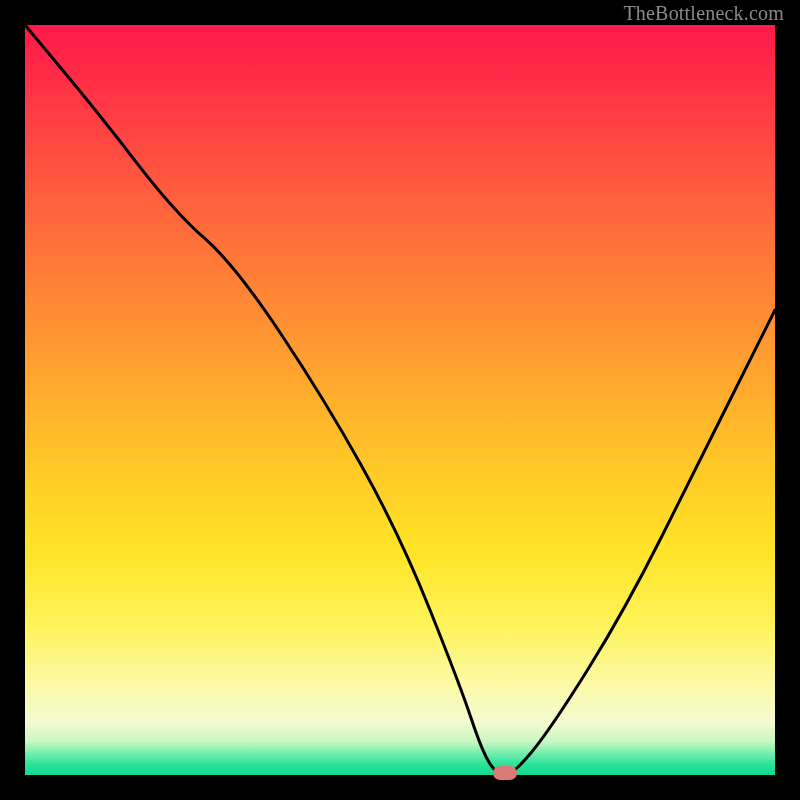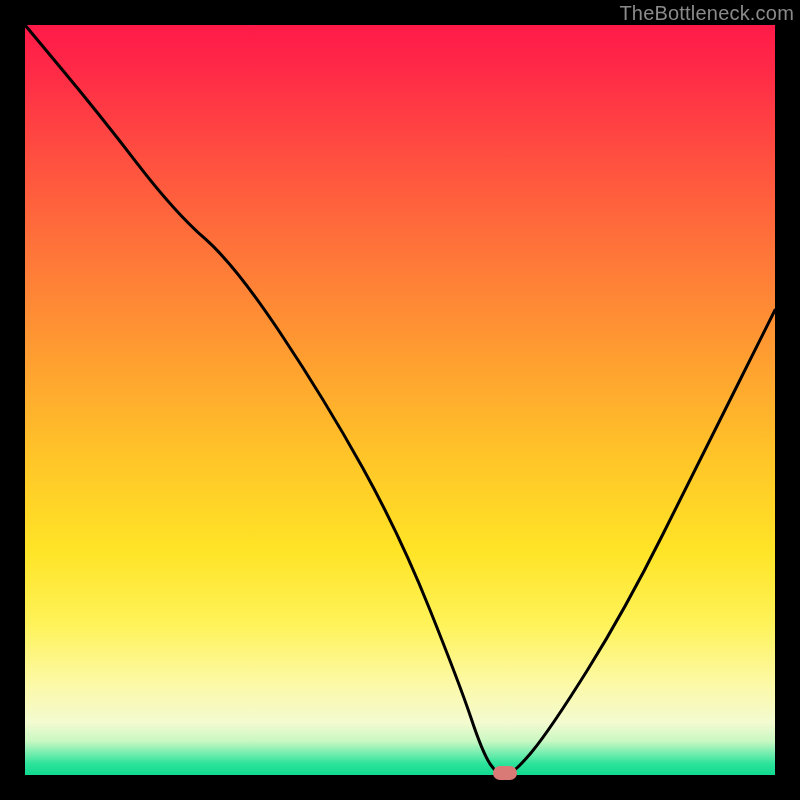--- a/index.html
+++ b/index.html
@@ -38,25 +38,26 @@
       #f3fbd0 93%,
       #c9f7c2 95.5%,
       #7aeeb0 97%,
       #2de39a 98.5%,
       #10d990 100%
     );
   }
   .watermark {
     position: absolute;
     top: 2px;
-    right: 6px;
+    right: 16px;
     color: #8a8a8a;
     font-size: 20px;
     letter-spacing: 0.2px;
     user-select: none;
+    font-family: Liberation Serif, serif;
   }
   svg.curve {
     position: absolute;
     left: 0;
     top: 0;
     width: 750px;
     height: 750px;
     overflow: visible;
   }
   .marker {

